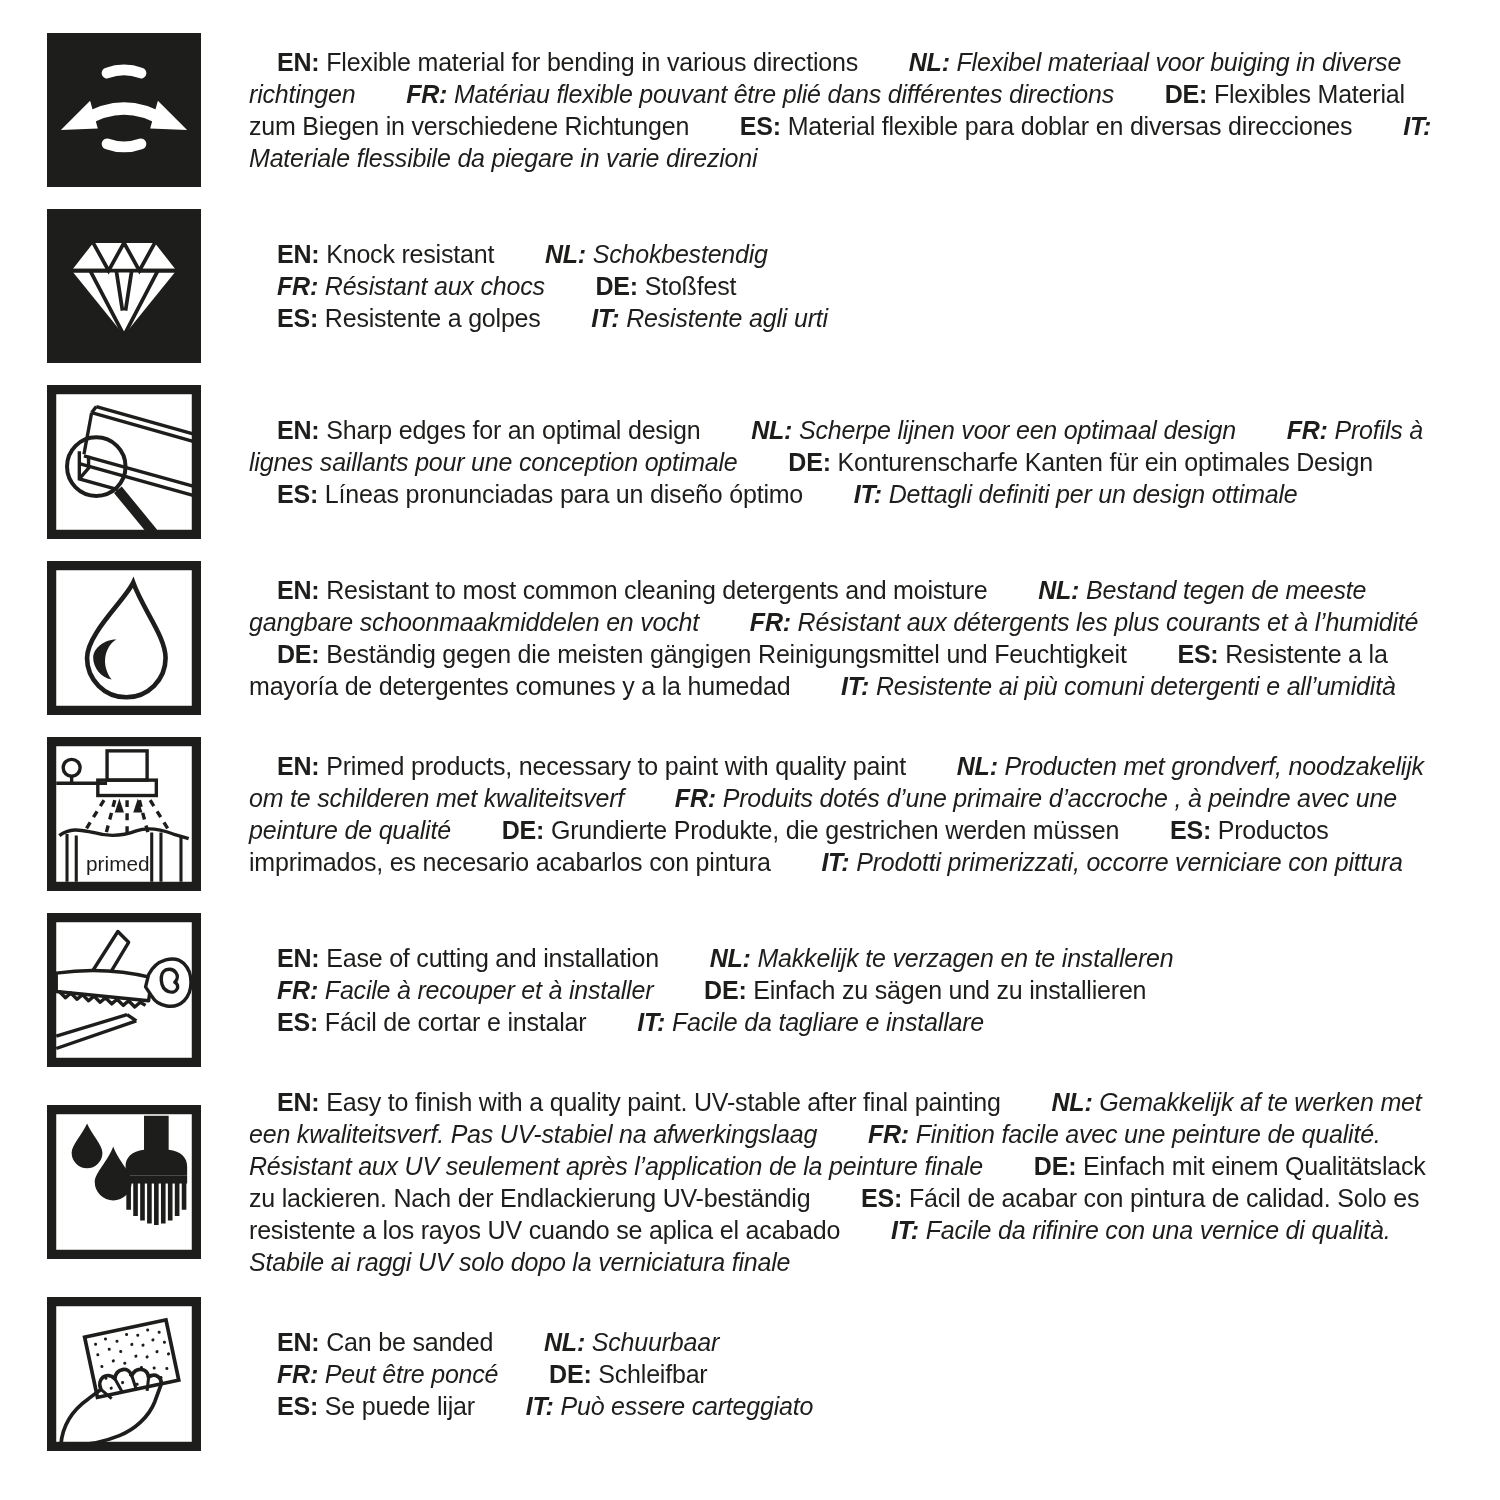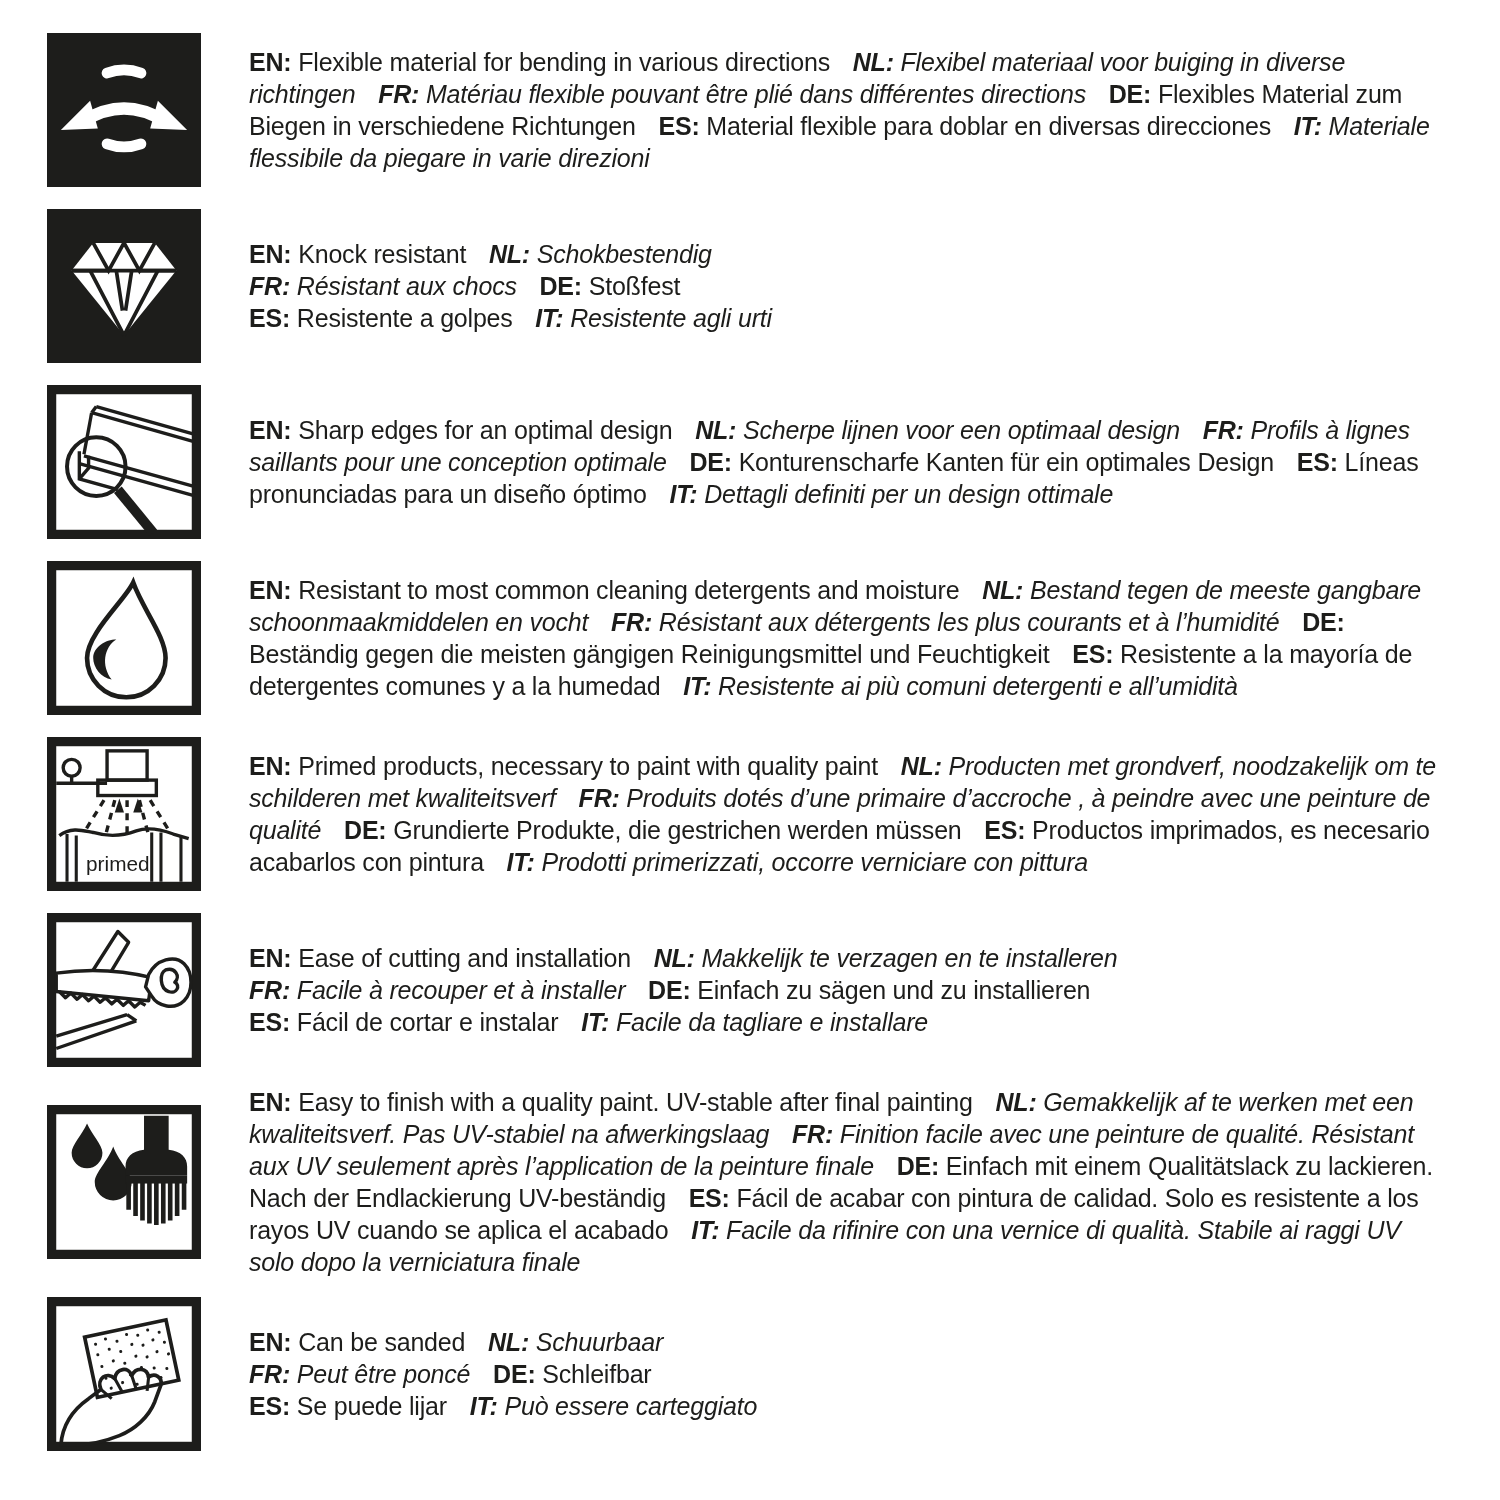--- a/index.html
+++ b/index.html
@@ -4,21 +4,21 @@
 <style>
   html,body{margin:0;padding:0;background:#ffffff;}
   body{width:1500px;height:1500px;overflow:hidden;color:#1d1d1b;
        font-family:"Liberation Sans",sans-serif;}
   .page{padding:30px 38px 0 45px;}
   .row{display:flex;align-items:center;min-height:160px;margin-bottom:16px;}
   .icon-box{width:158px;height:154px;flex:0 0 158px;border-radius:6px;}
   .icon-box svg{width:100%;height:100%;display:block;}
   .text-box{margin-left:46px;font-size:25px;line-height:1.28;max-width:1190px;
             letter-spacing:-0.2px;}
-  .seg{margin-right:16px;}
+  .seg{margin-right:16px;margin-left:28px;}
   .seg.it{font-style:italic;}
   .lab{font-weight:bold;}
   .ic-stroke{stroke:#1d1d1b;fill:none;}
 </style>
 </head>
 <body>
 
 <div class="page">
   <div id="feature-list">
   <div class="row">

